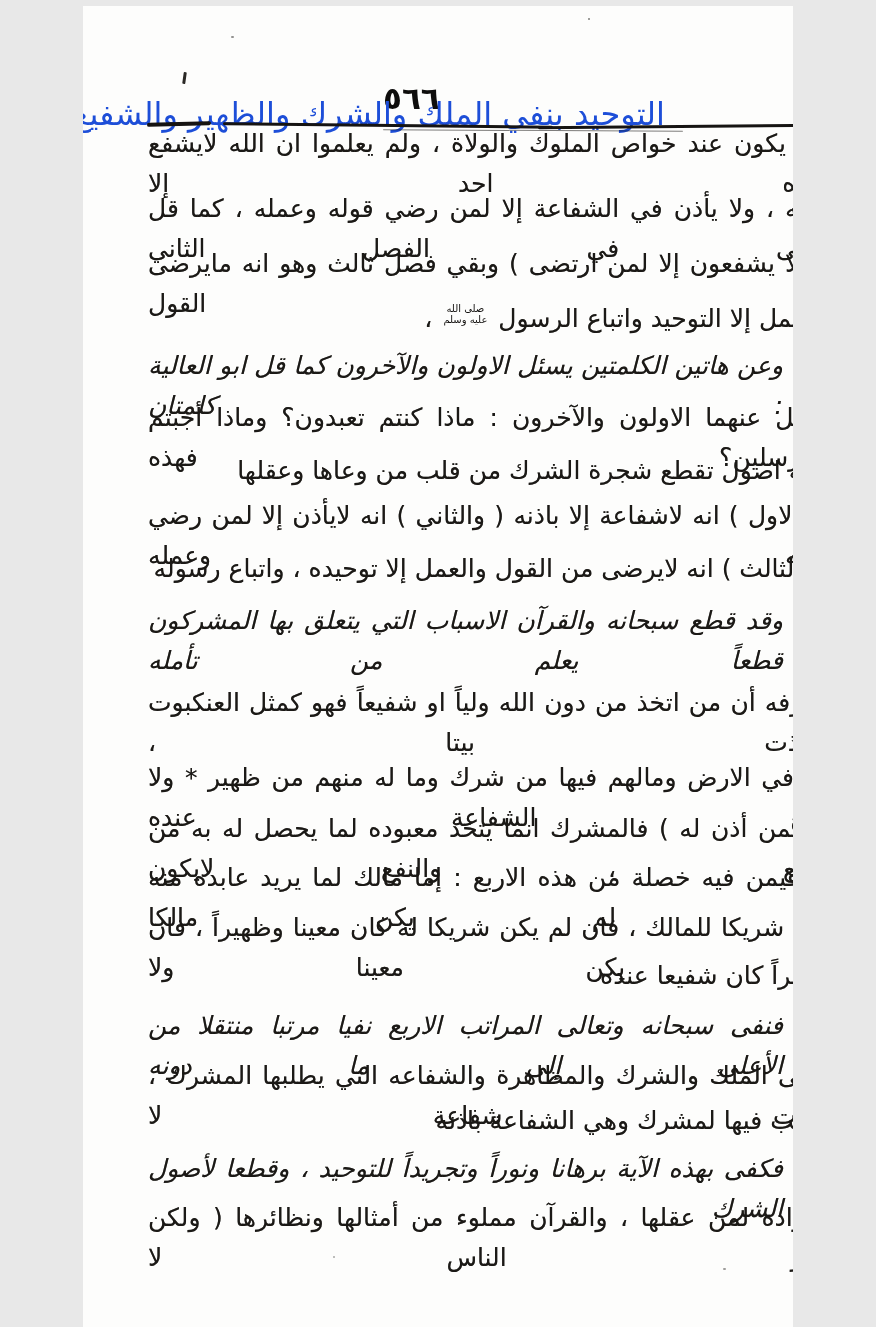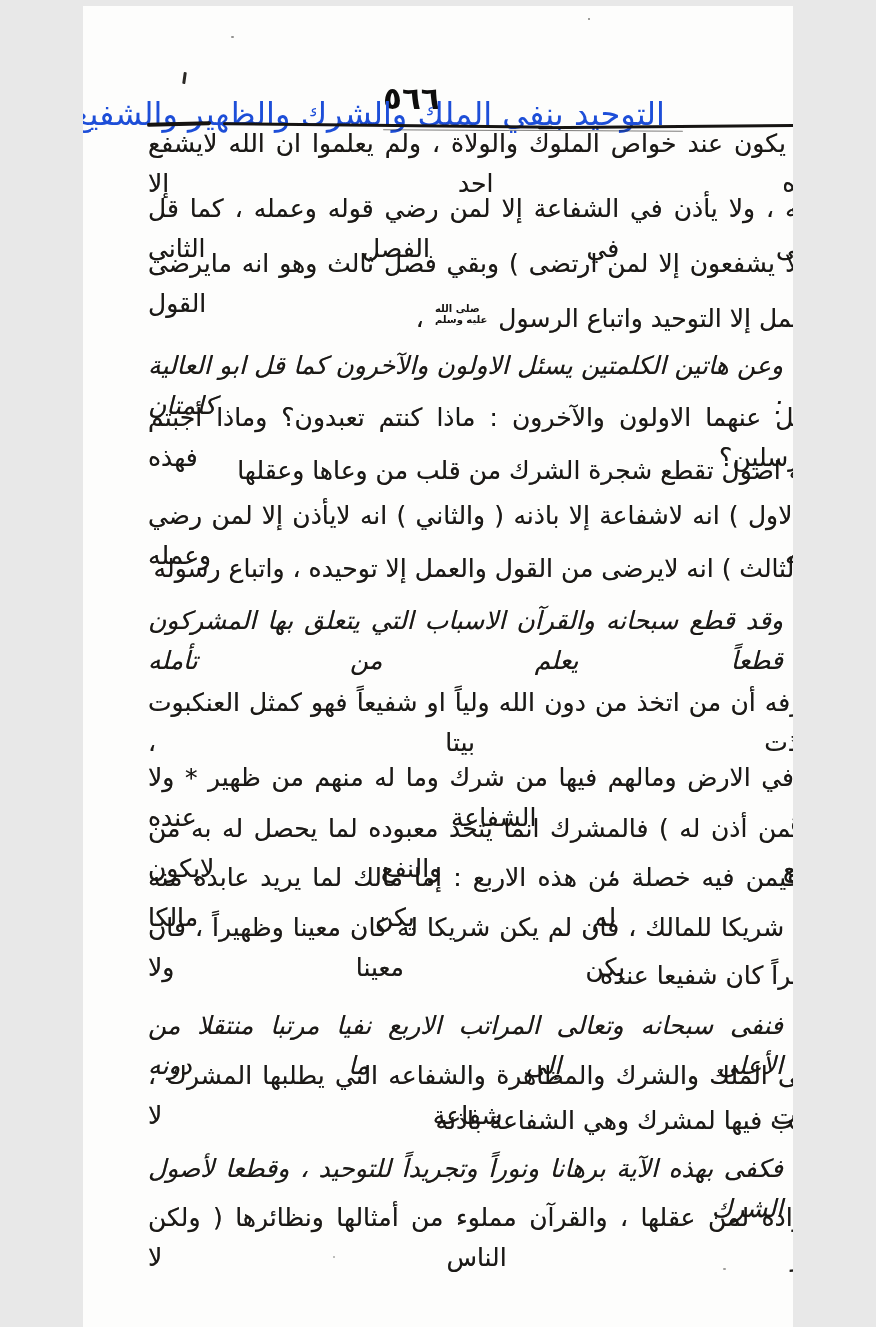--- a/index.html
+++ b/index.html
@@ -30,23 +30,23 @@
     direction:rtl;unicode-bidi:embed;
     font-size:25px;line-height:40px;white-space:normal;
     text-align:right;color:#1b1916;
     text-shadow:0 0 .5px rgba(20,18,15,.55);
   }
   .bline.full{text-align:justify;text-align-last:justify;}
   .bline.indent{padding-right:48px;width:calc(100% - 48px);font-style:italic;}
   
   .honorific{
     display:inline-block;vertical-align:middle;
-    font-size:10px;line-height:11px;text-align:left;
+    font-size:10px;line-height:11px;text-align:center;
     margin:0 3px;transform:translateY(-6px);
-    text-shadow:none;font-weight:bold;color:#141210;
+    text-shadow:none;font-weight:normal;color:#141210;
   }
   
   .speck{position:absolute;background:#2a2825;border-radius:1px;}
   .s1{left:100px;top:66px;width:3px;height:12px;transform:rotate(8deg);}
   .s2{left:505px;top:12px;width:2px;height:2px;opacity:.6;}
   .s3{left:724px;top:22px;width:2px;height:2px;opacity:.5;}
   .s4{left:148px;top:30px;width:3px;height:2px;opacity:.5;}
   .s5{left:640px;top:1262px;width:3px;height:2px;opacity:.45;}
   .s6{left:250px;top:1250px;width:2px;height:2px;opacity:.4;}
 </style>

